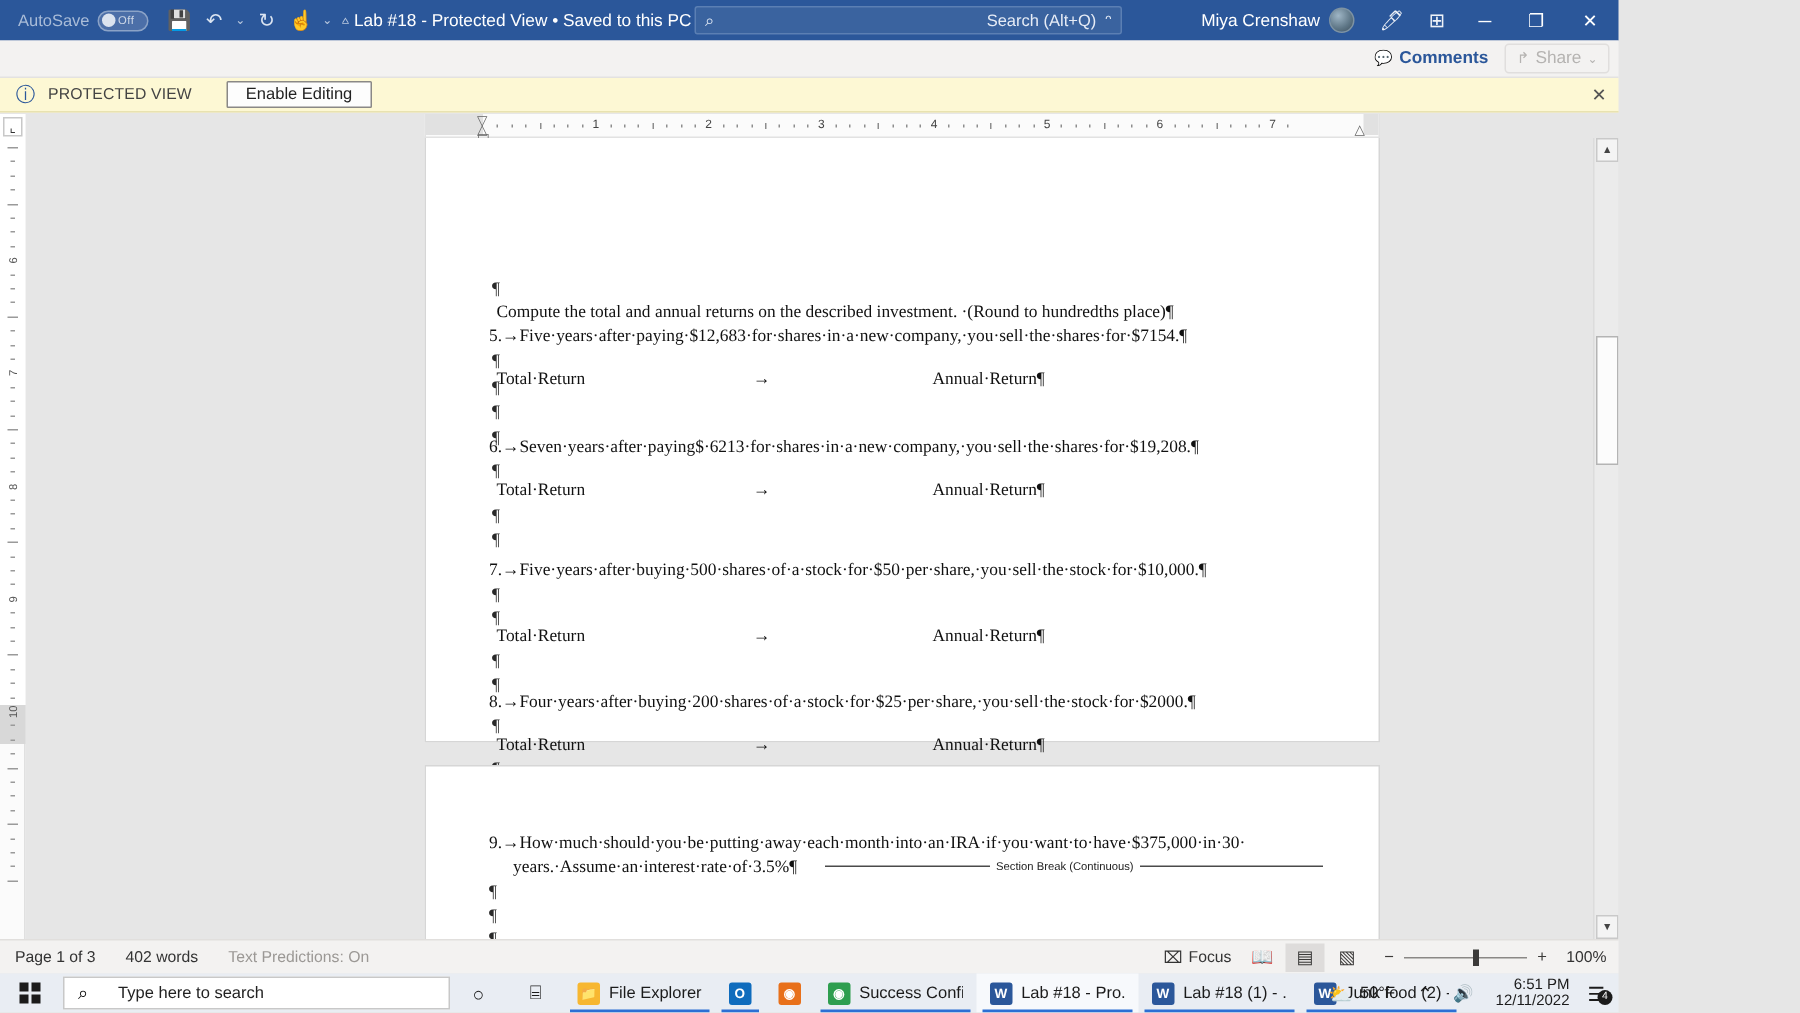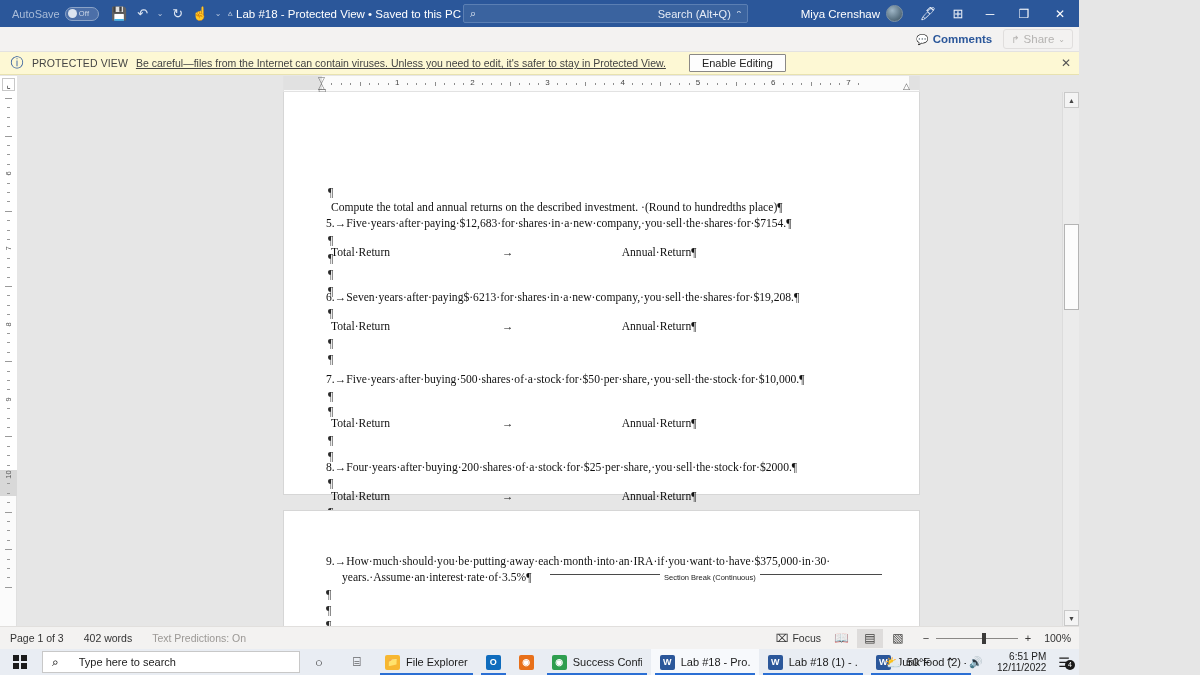--- a/index.html
+++ b/index.html
@@ -148,21 +148,21 @@
     border: 1px solid #d6d6d6; box-shadow: 0 0 0 0 rgba(0,0,0,0);
   }
   .doc-text {
     font-family: "Liberation Serif", serif; font-size: 11.6px; color: #111;
     line-height: 1.0;
   }
   .para { position: absolute; white-space: pre; }
   .pilcrow { color: #2a2a2a; font-family: "Liberation Serif", serif; }
   .bold { font-weight: normal; }
   .sectionbreak {
-    position: absolute; display: flex; align-items: flex-start; gap: 4px;
+    position: absolute; display: flex; align-items: center; gap: 4px;
     font-family: "Liberation Sans", sans-serif; font-size: 7.5px; color: #222;
   }
   .sb-line { height: 1px; background: #4a4a4a; }
 
   
   .vscroll {
     position: absolute; right: 0; top: 16px; bottom: 0; width: 17px;
     background: #ebebeb; border-left: 1px solid #dcdcdc;
   }
   .vs-btn {
@@ -294,21 +294,20 @@
         <span style="font-size:10px">↱</span>
         <span>Share</span>
         <span style="font-size:8px">⌄</span>
       </span>
     </div>
   </div>
 
   <div class="pvbar">
     <span class="pv-icon">ⓘ</span>
     <span class="pv-label">PROTECTED VIEW</span>
-    <span class="pv-text">Be careful—files from the Internet can contain viruses. Unless you need to edit, it's safer to stay in Protected View.</span>
     <span class="pv-enable">Enable Editing</span>
     <span class="pv-close">✕</span>
   </div>
 
   <div class="workspace">
 
     <div class="vruler">
       <div class="active"></div>
       <div class="grayzone" style="top:394px;height:26px;"></div>
       <div class="vr-corner">⌞</div>

